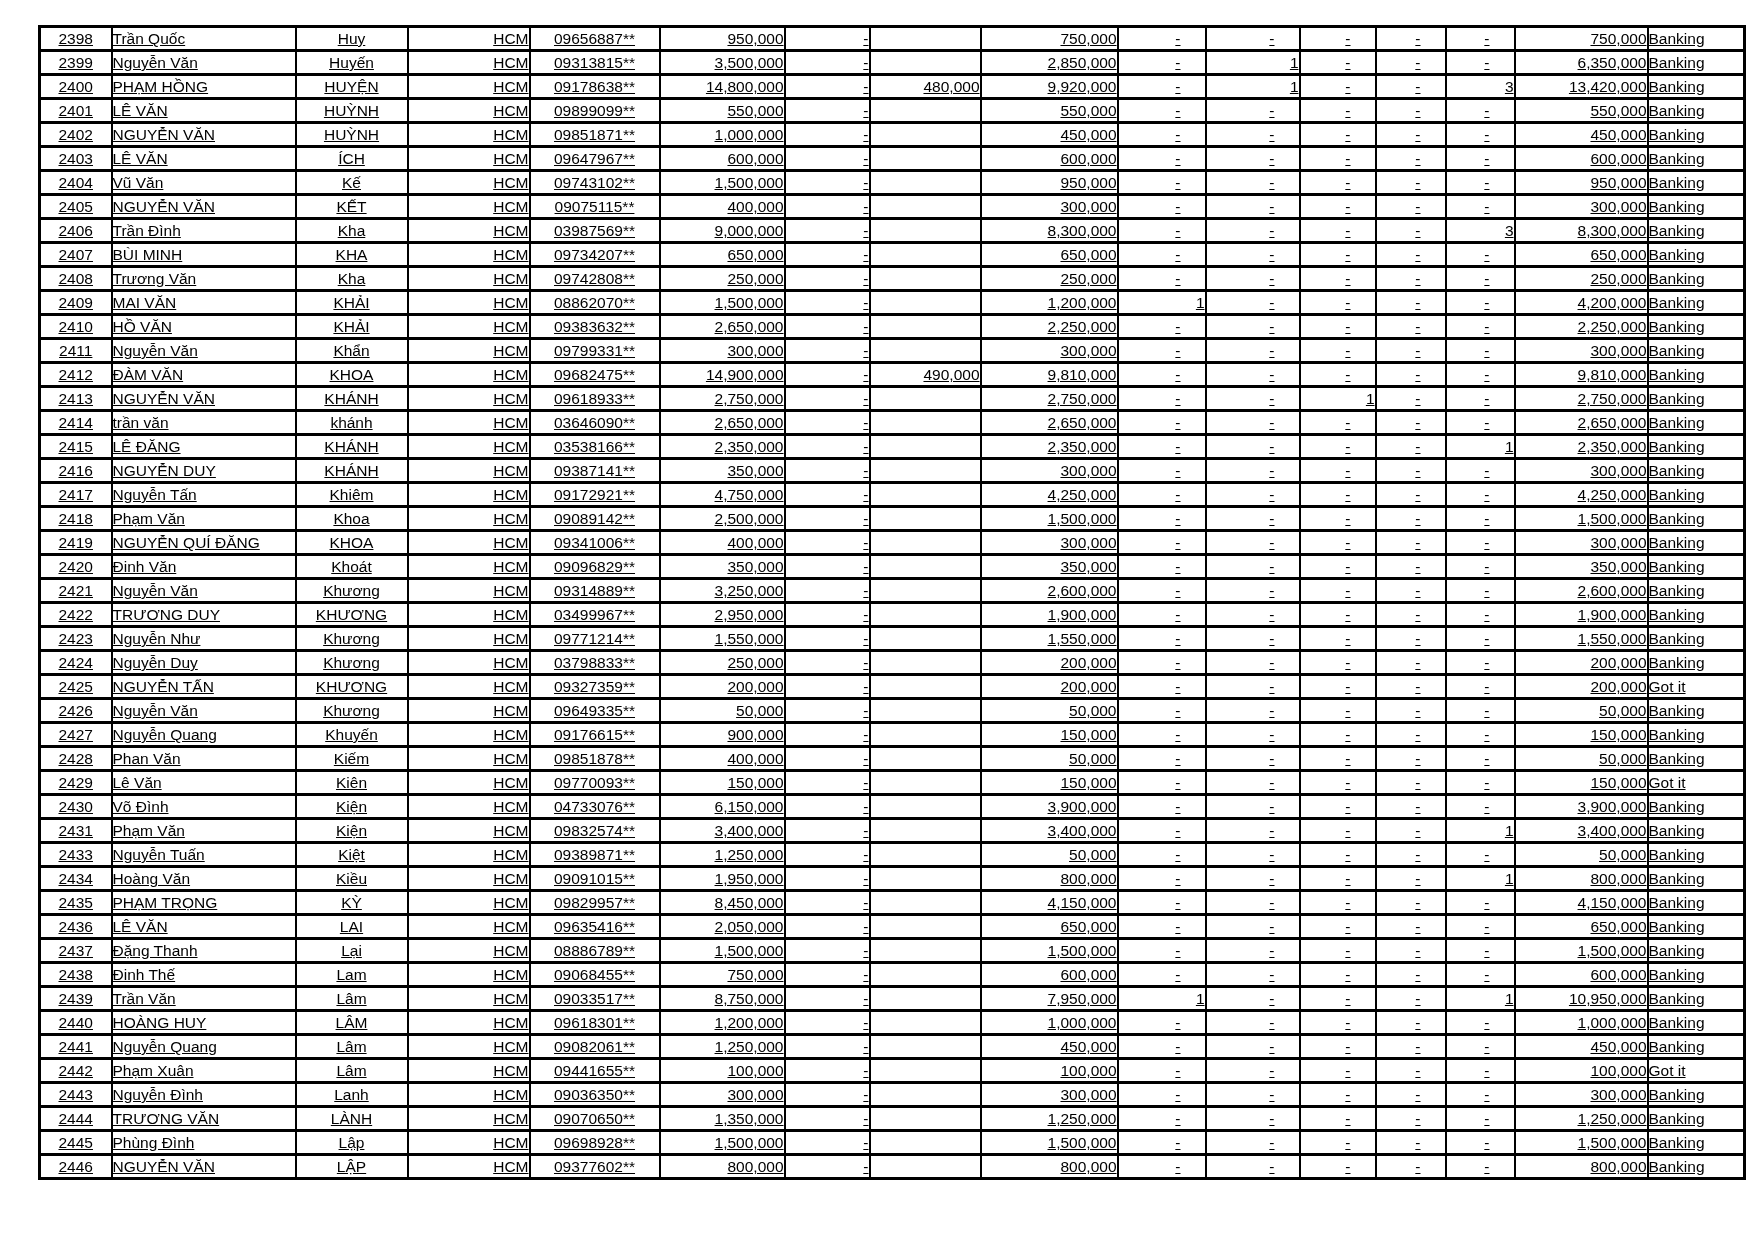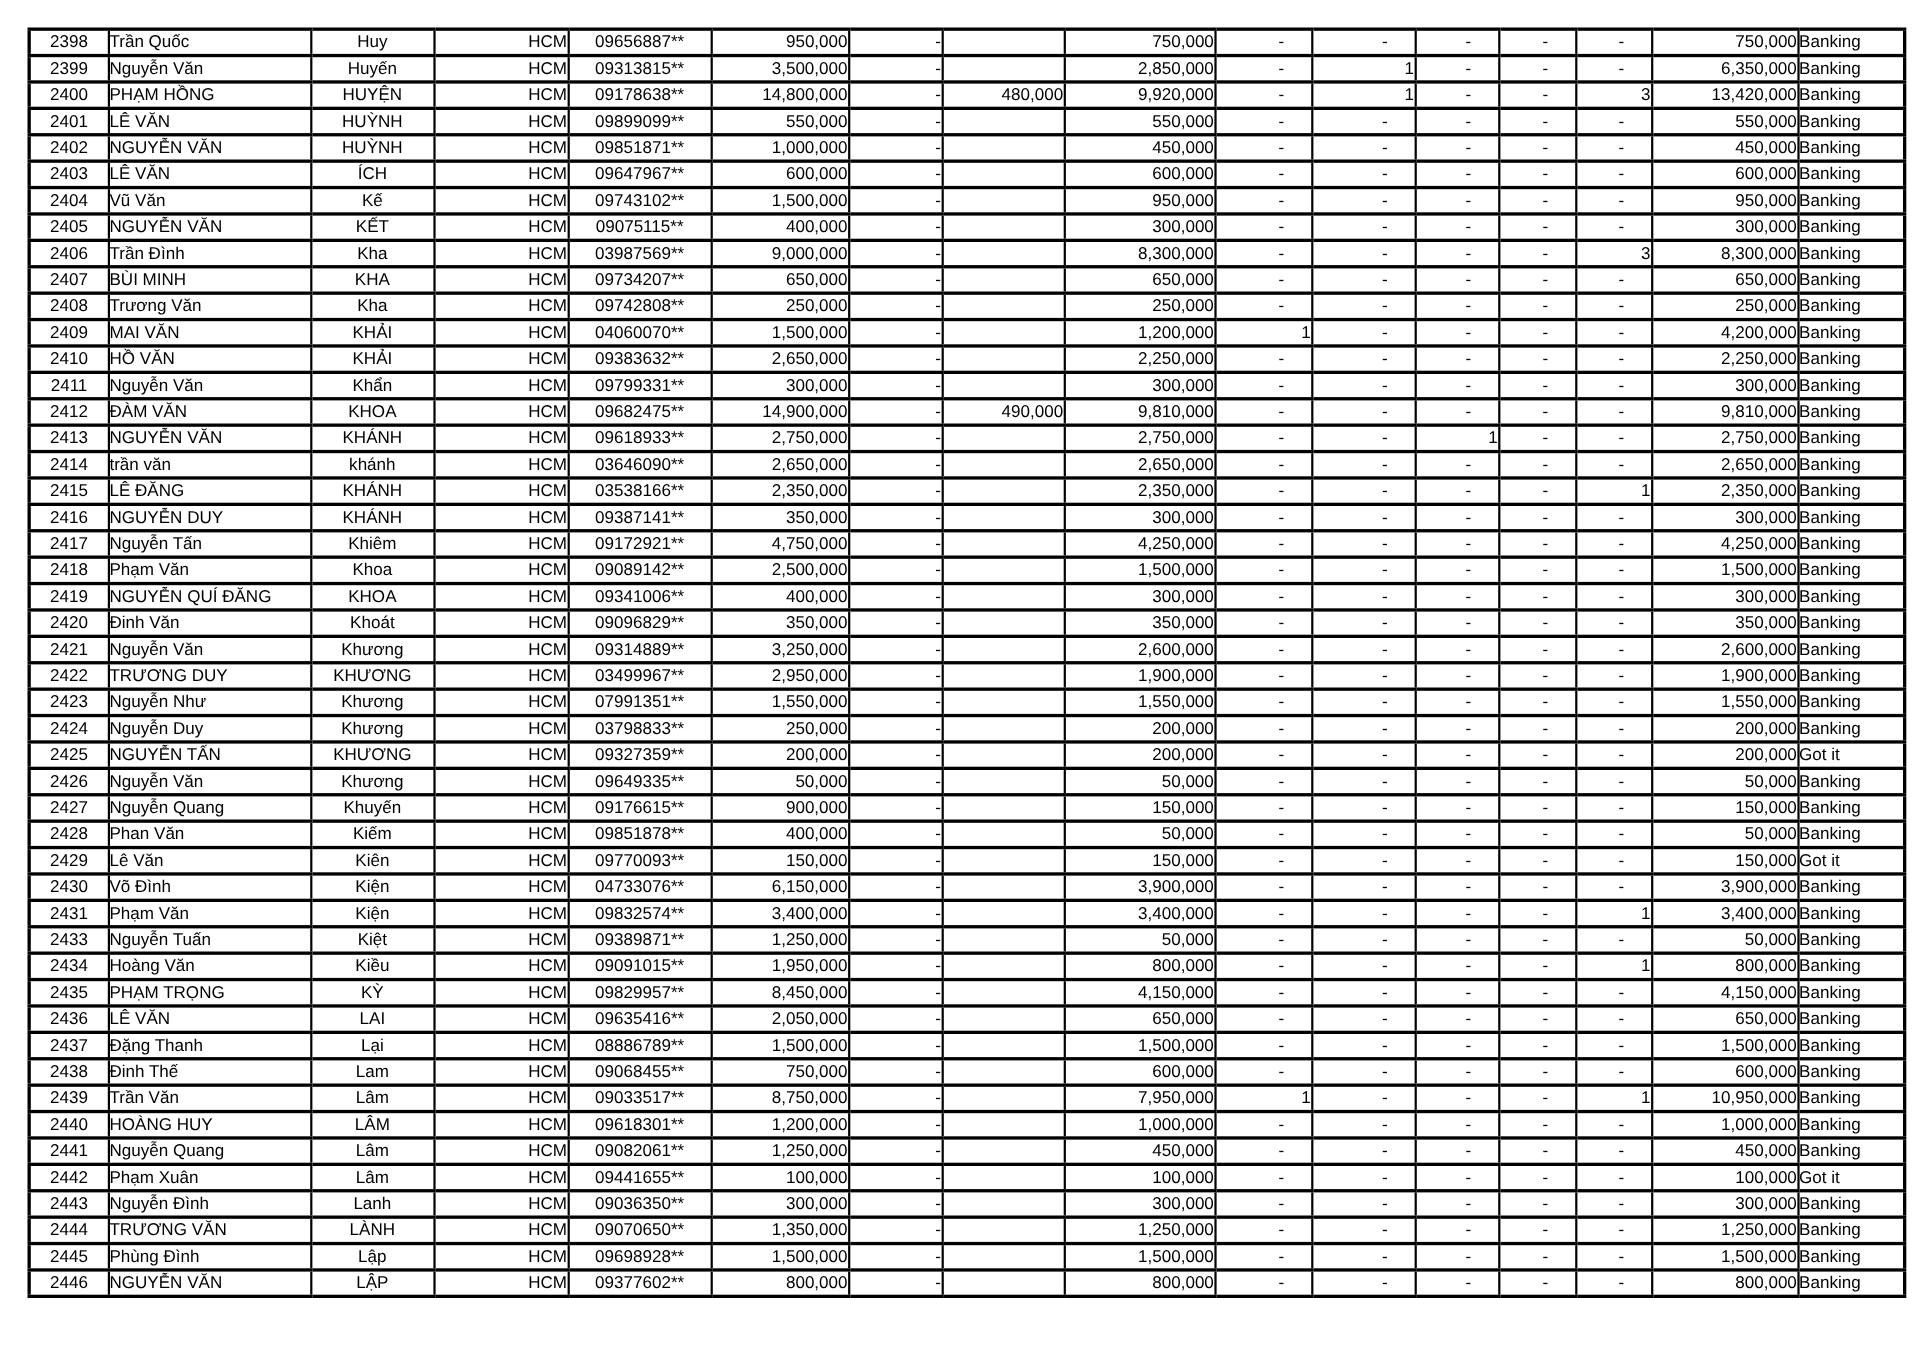--- a/index.html
+++ b/index.html
@@ -6,22 +6,23 @@
     margin: 0;
     padding: 0;
     background: #ffffff;
     width: 1755px;
     height: 1241px;
     font-family: "Liberation Sans", "DejaVu Sans", sans-serif;
     color: #000000;
   }
   .sheet {
     position: absolute;
-    left: 25px;
+    left: 38px;
     top: 25px;
+    text-decoration: underline;
   }
   table.grid {
     border-collapse: collapse;
     table-layout: fixed;
     width: 1705px;
     border: 3px solid #000000;
   }
   table.grid td {
     border-left: 2px solid #000000;
     border-right: 2px solid #000000;
@@ -269,21 +270,21 @@
           <td class="col-mark dash">-</td>
           <td class="col-mark dash">-</td>
           <td class="col-total">250,000</td>
           <td class="col-status">Banking</td>
         </tr>
         <tr>
           <td class="col-id">2409</td>
           <td class="col-name1">MAI VĂN</td>
           <td class="col-name2">KHẢI</td>
           <td class="col-city">HCM</td>
-          <td class="col-phone">04060070**</td>
+          <td class="col-phone">08862070**</td>
           <td class="col-amt">1,500,000</td>
           <td class="col-dash">-</td>
           <td class="col-amt2"></td>
           <td class="col-amt3">1,200,000</td>
           <td class="col-mark">1</td>
           <td class="col-mark dash">-</td>
           <td class="col-mark dash">-</td>
           <td class="col-mark dash">-</td>
           <td class="col-mark dash">-</td>
           <td class="col-total">4,200,000</td>
@@ -521,21 +522,21 @@
           <td class="col-mark dash">-</td>
           <td class="col-mark dash">-</td>
           <td class="col-total">1,900,000</td>
           <td class="col-status">Banking</td>
         </tr>
         <tr>
           <td class="col-id">2423</td>
           <td class="col-name1">Nguyễn Như</td>
           <td class="col-name2">Khương</td>
           <td class="col-city">HCM</td>
-          <td class="col-phone">07991351**</td>
+          <td class="col-phone">09771214**</td>
           <td class="col-amt">1,550,000</td>
           <td class="col-dash">-</td>
           <td class="col-amt2"></td>
           <td class="col-amt3">1,550,000</td>
           <td class="col-mark dash">-</td>
           <td class="col-mark dash">-</td>
           <td class="col-mark dash">-</td>
           <td class="col-mark dash">-</td>
           <td class="col-mark dash">-</td>
           <td class="col-total">1,550,000</td>

